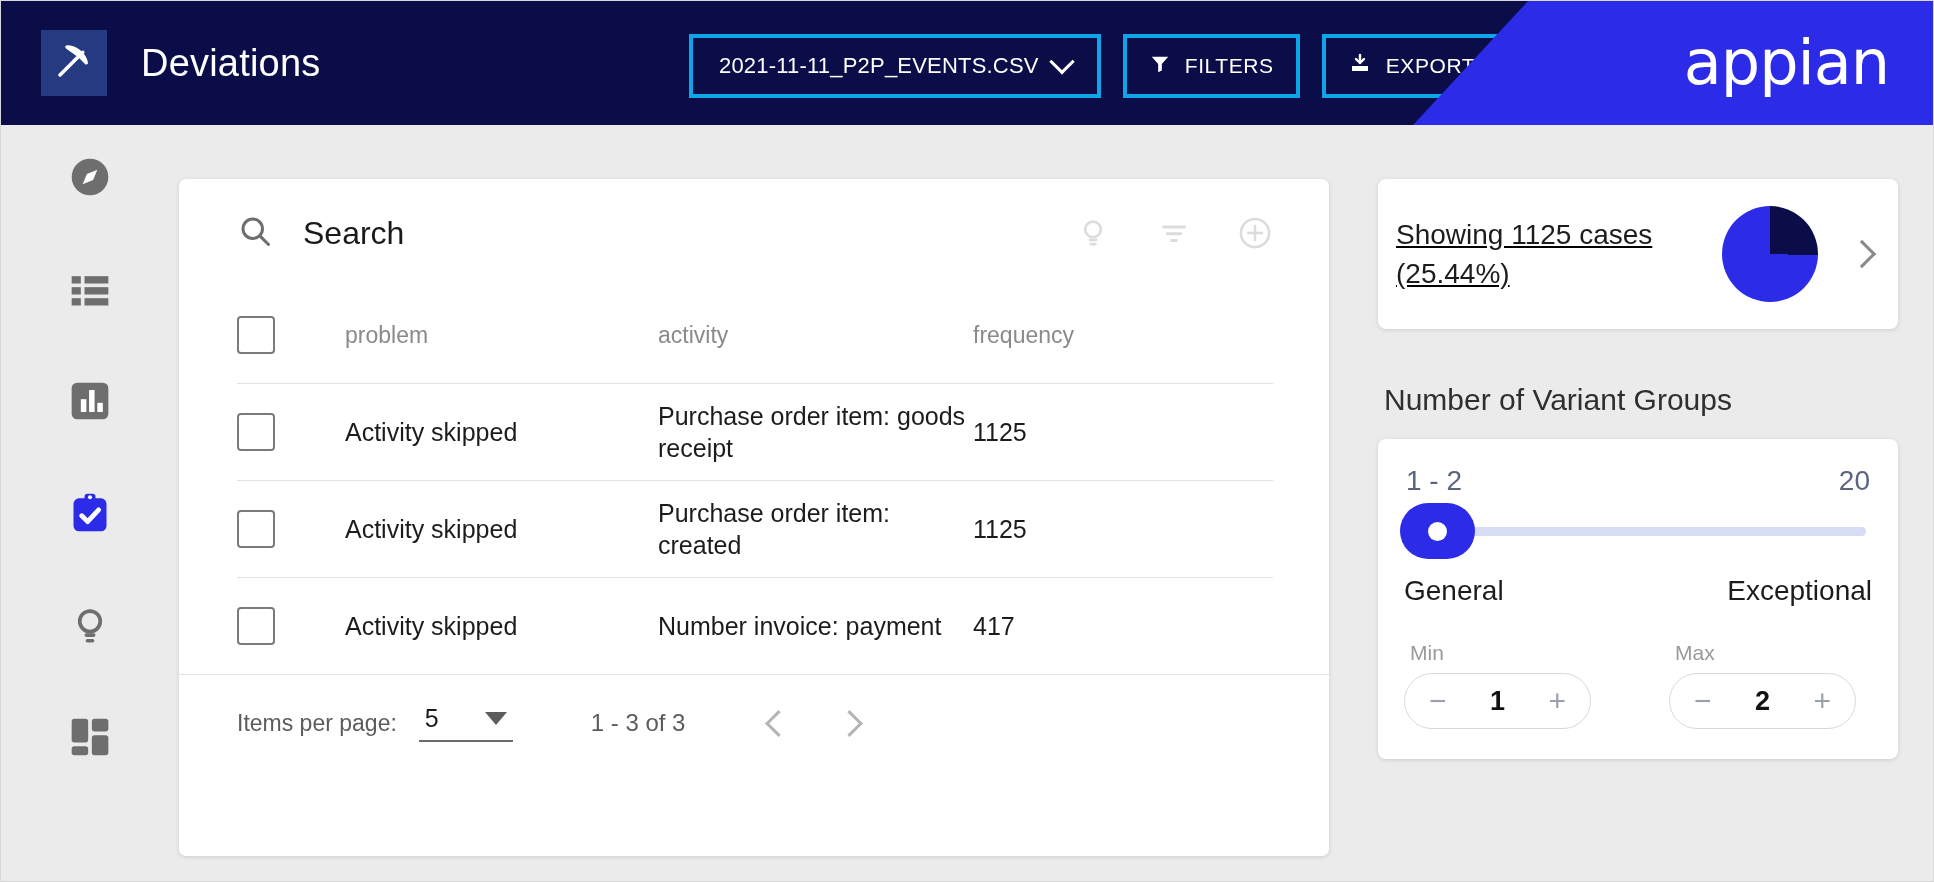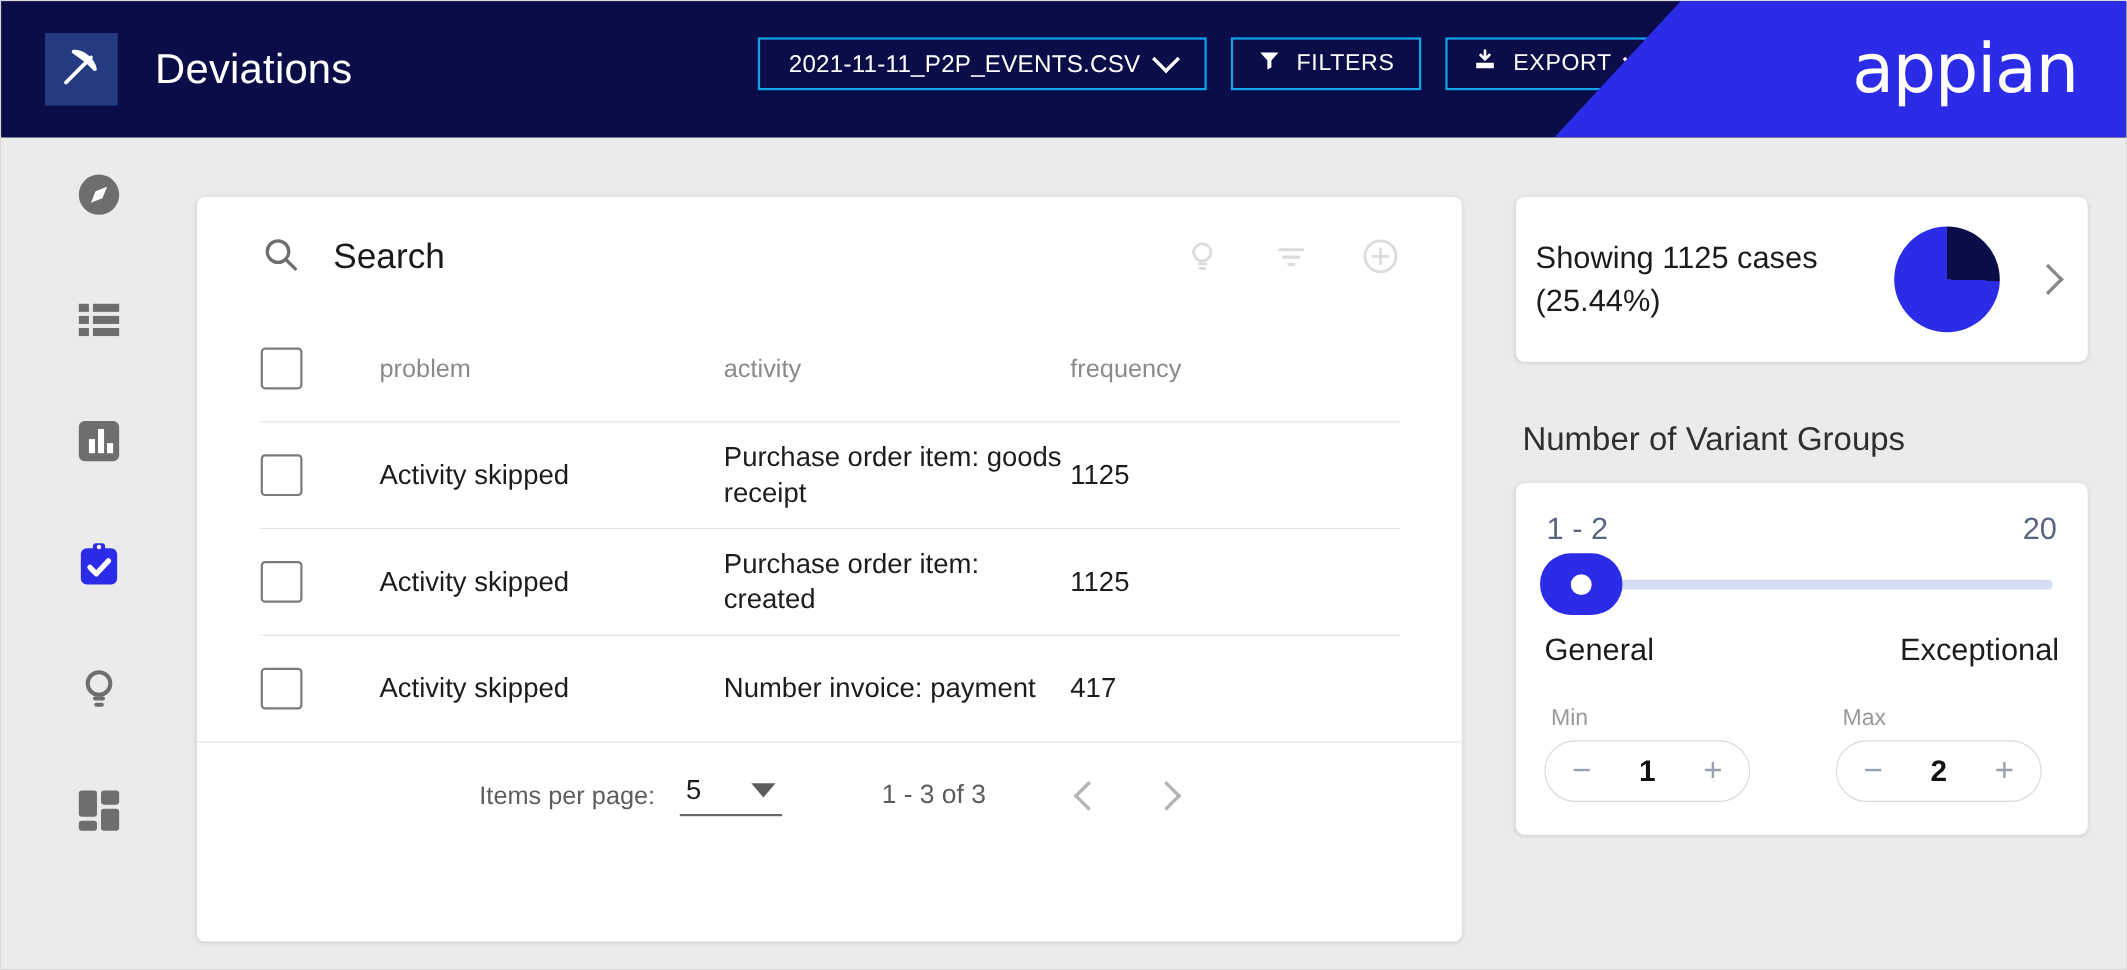--- a/index.html
+++ b/index.html
@@ -42,22 +42,22 @@
   }
   .header-controls {
     position: absolute;
     left: 688px;
     top: 33px;
     display: flex;
     align-items: center;
     gap: 22px;
   }
   .hbtn {
-    height: 48px;
-    border: 2px solid #0ea5e9;
+    height: 64px;
+    border: 4px solid #0ea5e9;
     color: #ffffff;
     background: transparent;
     display: flex;
     align-items: center;
     gap: 14px;
     padding: 0 22px;
     font-size: 21px;
     letter-spacing: 0.6px;
     white-space: nowrap;
     cursor: pointer;
@@ -153,42 +153,42 @@
   .col-cb { width: 108px; flex: none; display: flex; align-items: center; }
   .col-prob { width: 313px; flex: none; }
   .col-act  { width: 315px; flex: none; }
   .col-freq { flex: 1; }
   .th { color: #8a8a8a; font-size: 23px; }
   .td { color: #1c1c1c; font-size: 25px; line-height: 1.28; }
 
   .pager {
     display: flex;
     align-items: center;
-    justify-content: center;
+    justify-content: flex-start;
     gap: 0;
     padding: 0 56px 0 58px;
     height: 97px;
     border-top: 1px solid #e2e2e2;
   }
   .pg-label { color: #5c5c5c; font-size: 23px; margin-right: 22px; }
   .ipp {
     display: flex; align-items: center; gap: 46px;
     border-bottom: 2px solid #6b6b6b;
     padding: 0 6px 7px 6px;
     cursor: pointer;
     margin-right: 78px;
   }
   .ipp-val { font-size: 25px; color: #1c1c1c; }
   .tri-down {
     width: 0; height: 0;
     border-left: 11px solid transparent;
     border-right: 11px solid transparent;
     border-top: 13px solid #5c5c5c;
   }
-  .range { color: #5c5c5c; font-size: 24px; margin-right: 84px; margin-left: 12px; }
+  .range { color: #5c5c5c; font-size: 24px; margin-right: 84px; }
   .pg-nav { display: flex; align-items: center; gap: 52px; margin-right: 4px; }
   .chev {
     width: 19px; height: 19px;
     border-top: 3.4px solid #b4b4b4;
     border-right: 3.4px solid #b4b4b4;
     cursor: pointer;
   }
   .chev.left  { transform: rotate(-135deg); }
   .chev.right { transform: rotate(45deg); }
 
@@ -201,20 +201,21 @@
   .rcard {
     background: #ffffff;
     border-radius: 8px;
     box-shadow: 0 1px 4px rgba(0,0,0,0.13);
   }
   .cases-card {
     height: 150px;
     display: flex;
     align-items: center;
     padding: 0 26px 0 18px;
+    text-decoration: underline;
   }
   .cases-text {
     font-size: 28px;
     color: #1c1c1c;
     line-height: 1.4;
     flex: 1;
     padding-left: 0;
   }
   .pie {
     width: 96px; height: 96px;

